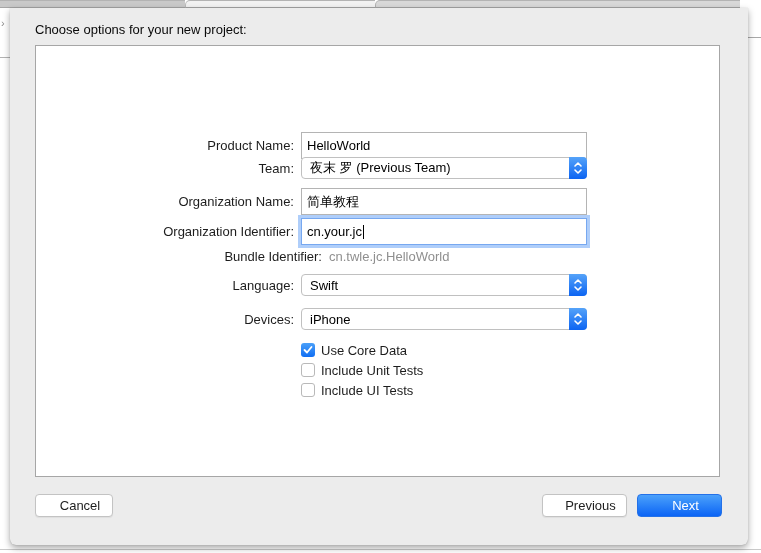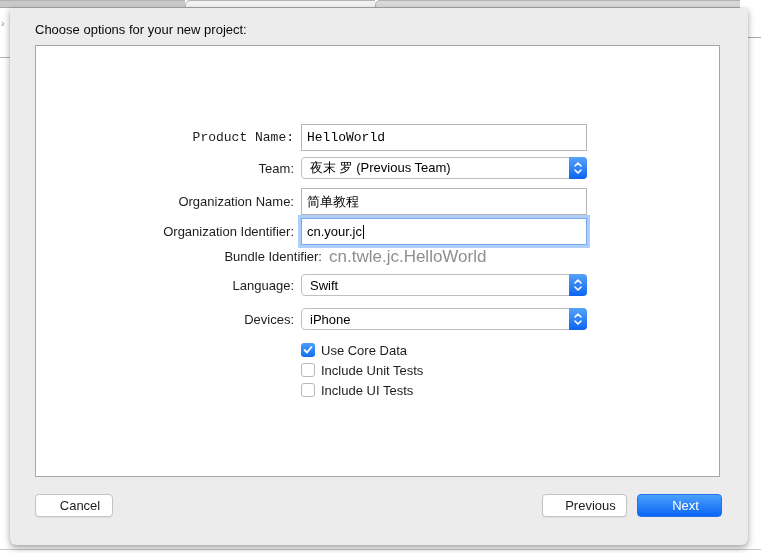--- a/index.html
+++ b/index.html
@@ -27,21 +27,21 @@
                  background:#ffffff; border:1px solid #a6a6a6; }
 
   
   .row { position:absolute; left:0; width:100%; display:flex; align-items:center; }
   .row-label { width:258px; text-align:right; font-size:13px; color:#1d1d1d; flex:none; margin-right:7px; }
   .control { flex:none; }
   .text-field { position:relative; width:286px; height:27px; background:#fff; border:1px solid #b4b4b4;
                 font-size:13px; color:#000; display:flex; align-items:center; padding:0 5px; }
   .text-field.focused { border:1px solid #77a8f0; box-shadow:0 0 0 3px rgba(109,166,245,0.55); }
   .cursor { display:inline-block; width:1px; height:14px; background:#000; margin-left:1px; }
-  .static-value { font-size:17px; color:#8f8f8f; }
+  .static-value { font-size:13px; color:#8f8f8f; }
 
   .popup { position:relative; width:286px; height:22px; background:#fff; border:1px solid #c0c0c0;
            border-radius:4px; font-size:13px; color:#000; display:flex; align-items:center;
            padding:0 24px 0 8px; }
   .popup-cap { position:absolute; right:-1px; top:-1px; bottom:-1px; width:18px;
                background:linear-gradient(#55a3f9,#0c64f2); border-radius:0 4px 4px 0; }
   .popup-cap svg { position:absolute; left:4px; top:4px; }
 
   .check-row { position:absolute; left:265px; display:flex; align-items:flex-start; }
   .checkbox { width:14px; height:14px; border:1px solid #b9b9b9; border-radius:3px; background:#fff;
@@ -74,21 +74,21 @@
   <div class="left-caret">›</div>
   <div class="left-strip-line"></div>
   <div class="right-strip-line"></div>
   <div class="bottom-line"></div>
 
   <div class="sheet">
     <div class="sheet-title">Choose options for your new project:</div>
 
     <div class="content-box">
 
-      <div class="row" style="top:78px;font-family:Liberation Mono, monospace;">
+      <div class="row" style="top:86px;">
         <div class="row-label">Product Name:</div>
         <div class="control text-field">
           <span>HelloWorld</span>
         </div>
       </div>
 
       <div class="row" style="top:111px;">
         <div class="row-label">Team:</div>
         <div class="control popup">
           <span>夜末 罗 (Previous Team)</span>

